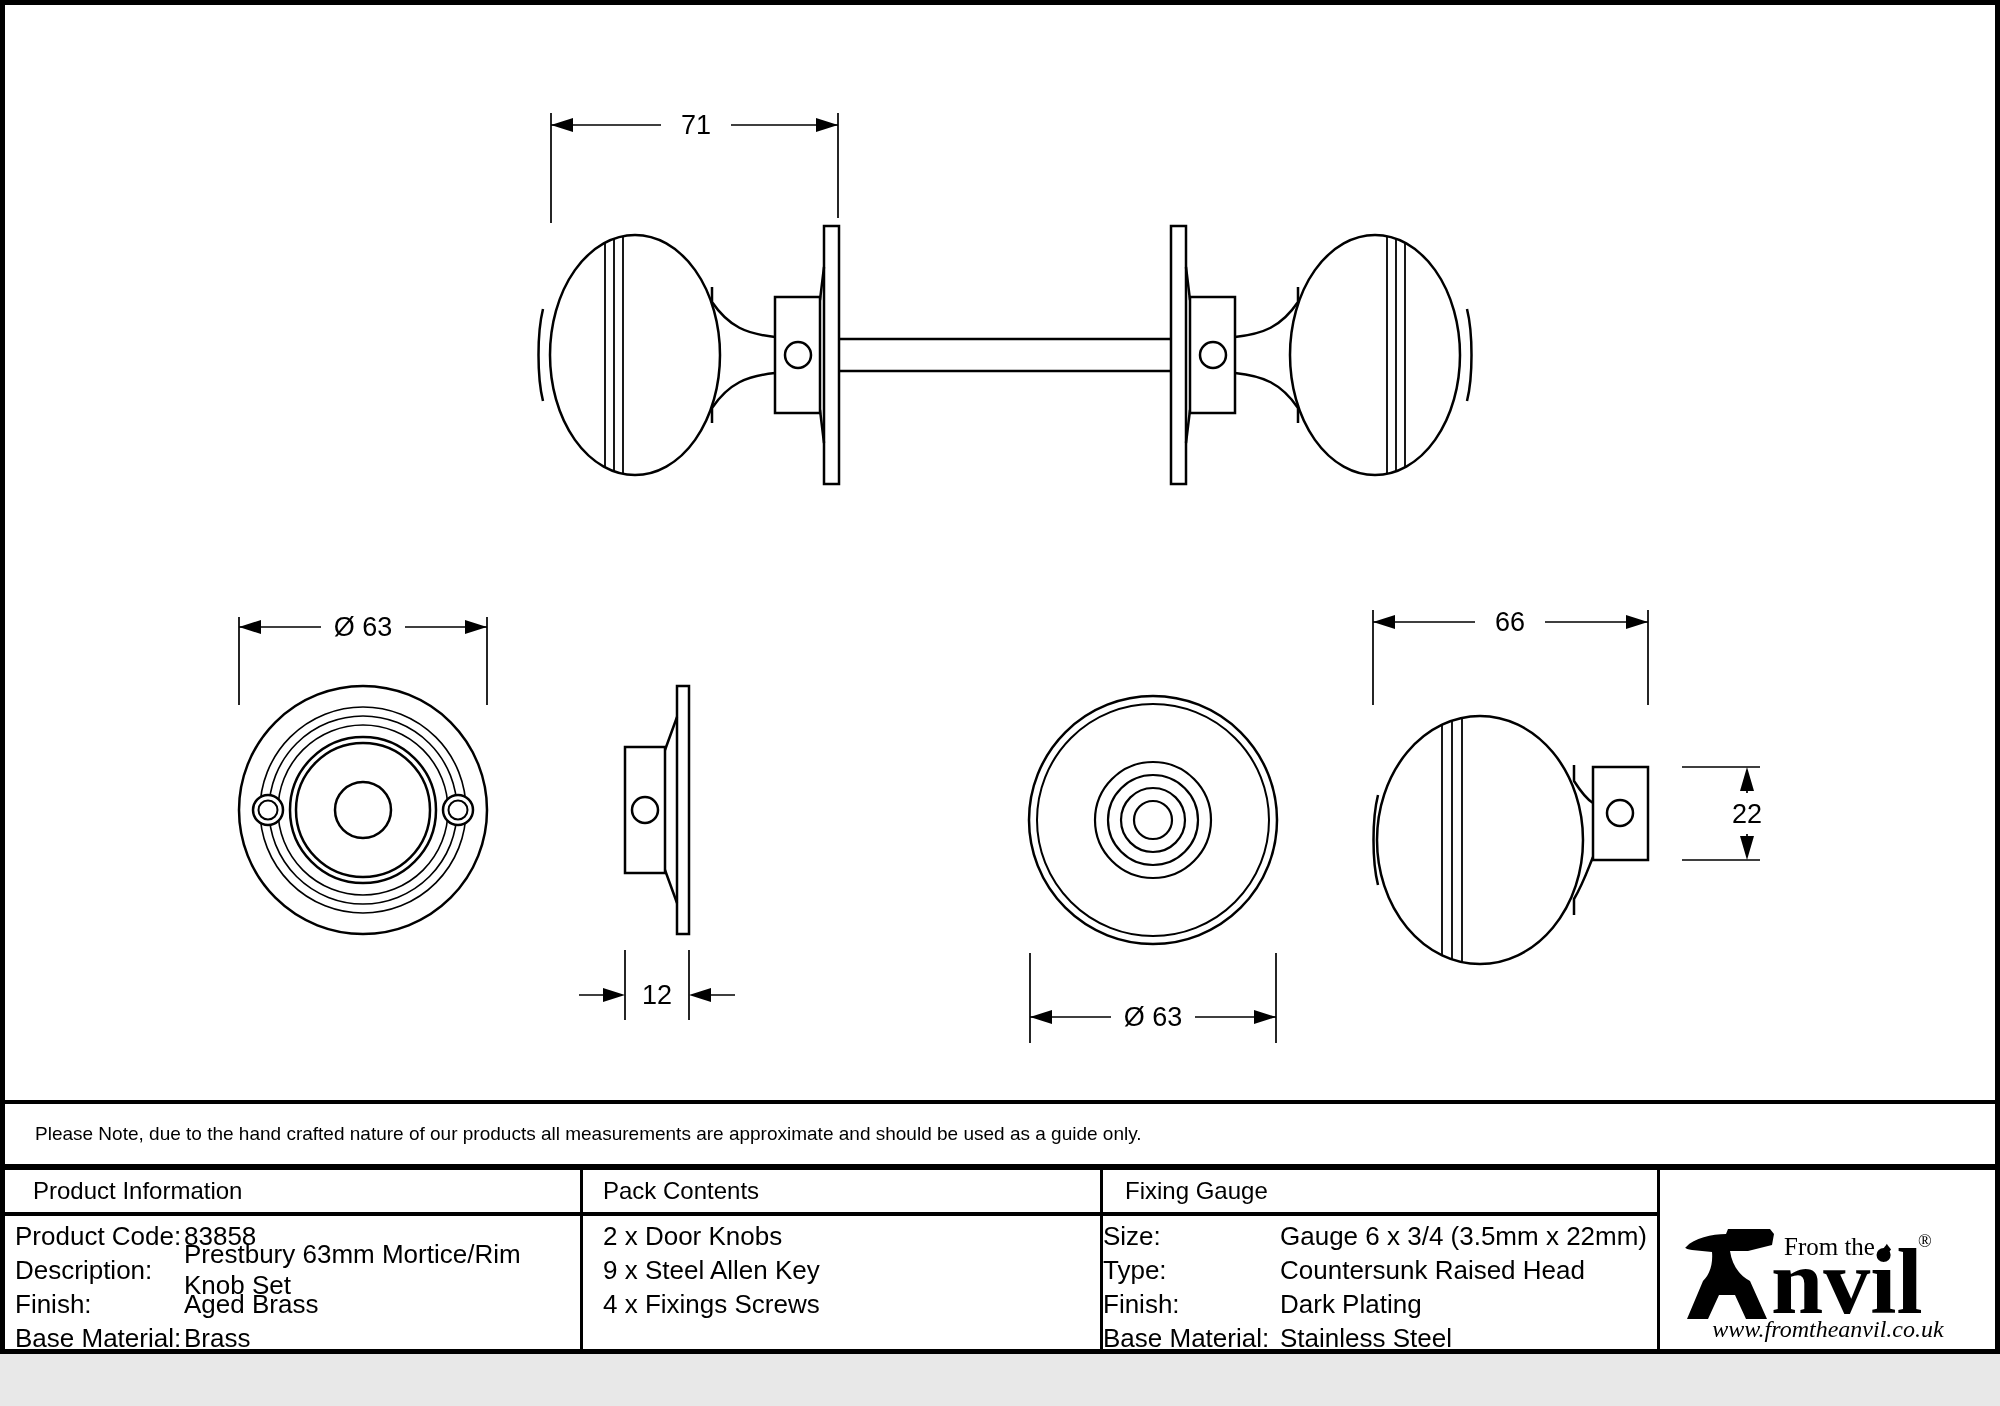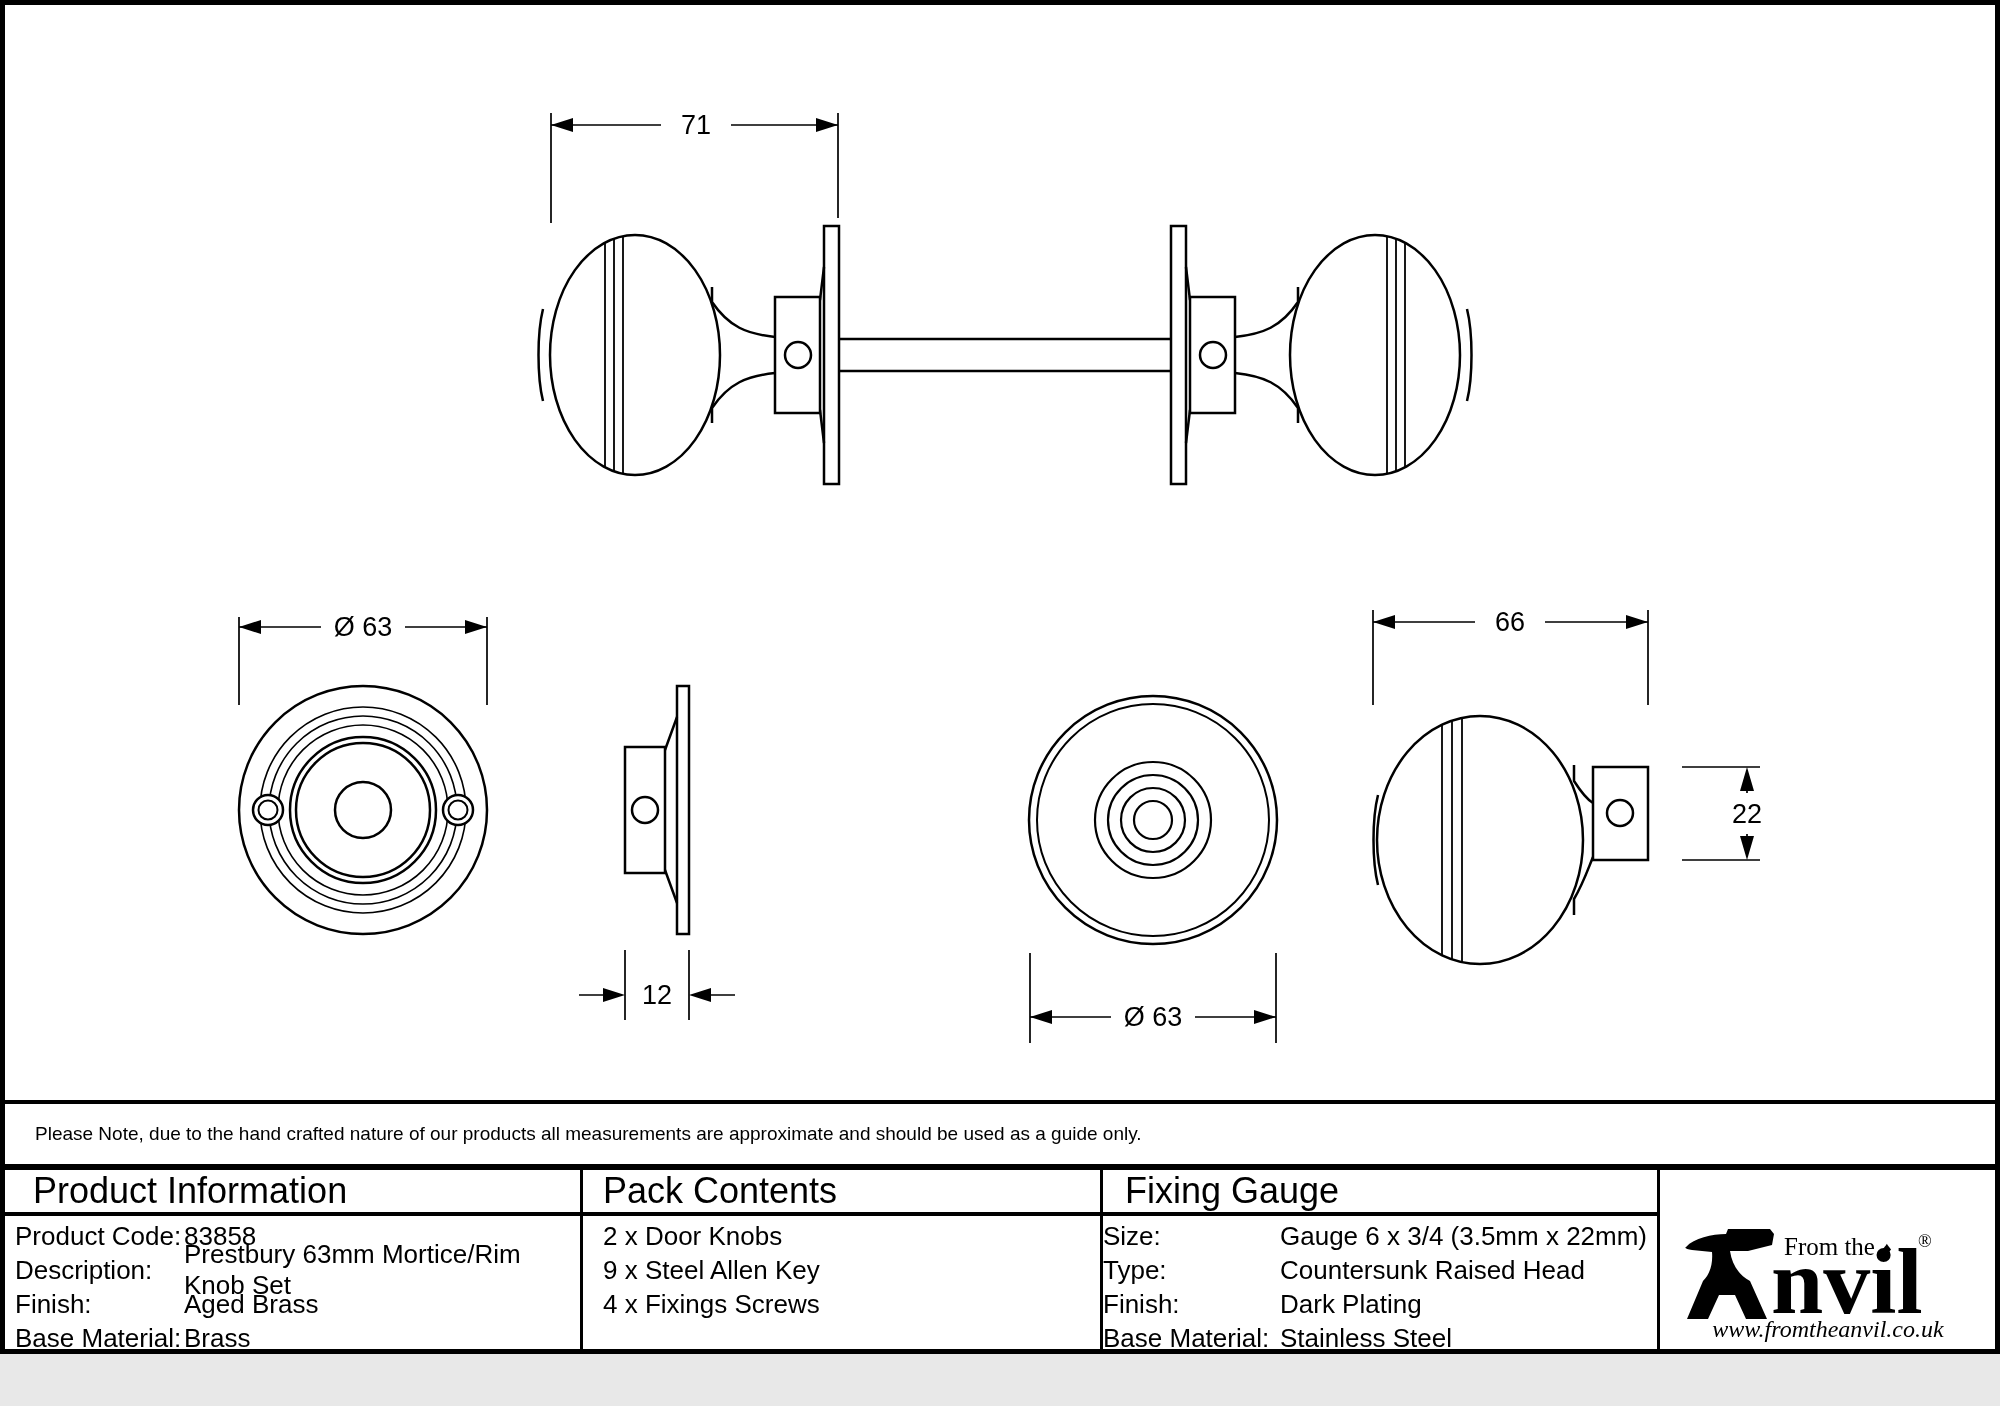--- a/index.html
+++ b/index.html
@@ -26,21 +26,21 @@
     position:absolute;left:0;right:0;top:1165px;bottom:0;
     display:flex;
   }
   .col{position:relative;box-sizing:border-box;}
   .col-1{width:578px;border-right:3px solid #000;}
   .col-2{width:520px;border-right:3px solid #000;}
   .col-3{width:557px;border-right:3px solid #000;}
   .col-4{flex:1;display:flex;align-items:flex-end;justify-content:center;}
   .col-header{
     height:42px;border-bottom:4px solid #000;
-    display:flex;align-items:center;font-size:36px;
+    display:flex;align-items:center;font-size:24px;
   }
   .col-1 .col-header{padding-left:28px;}
   .col-2 .col-header{padding-left:20px;}
   .col-3 .col-header{padding-left:22px;}
   .col-body{padding-top:3px;}
   .trow{height:34px;display:flex;align-items:center;font-size:26px;}
   .col-1 .trow .lbl{flex:0 0 169px;padding-left:10px;}
   .col-3 .trow .lbl{flex:0 0 177px;}
   .col-2 .trow{padding-left:20px;}
   .logo-wrap{margin-top:24px;}

